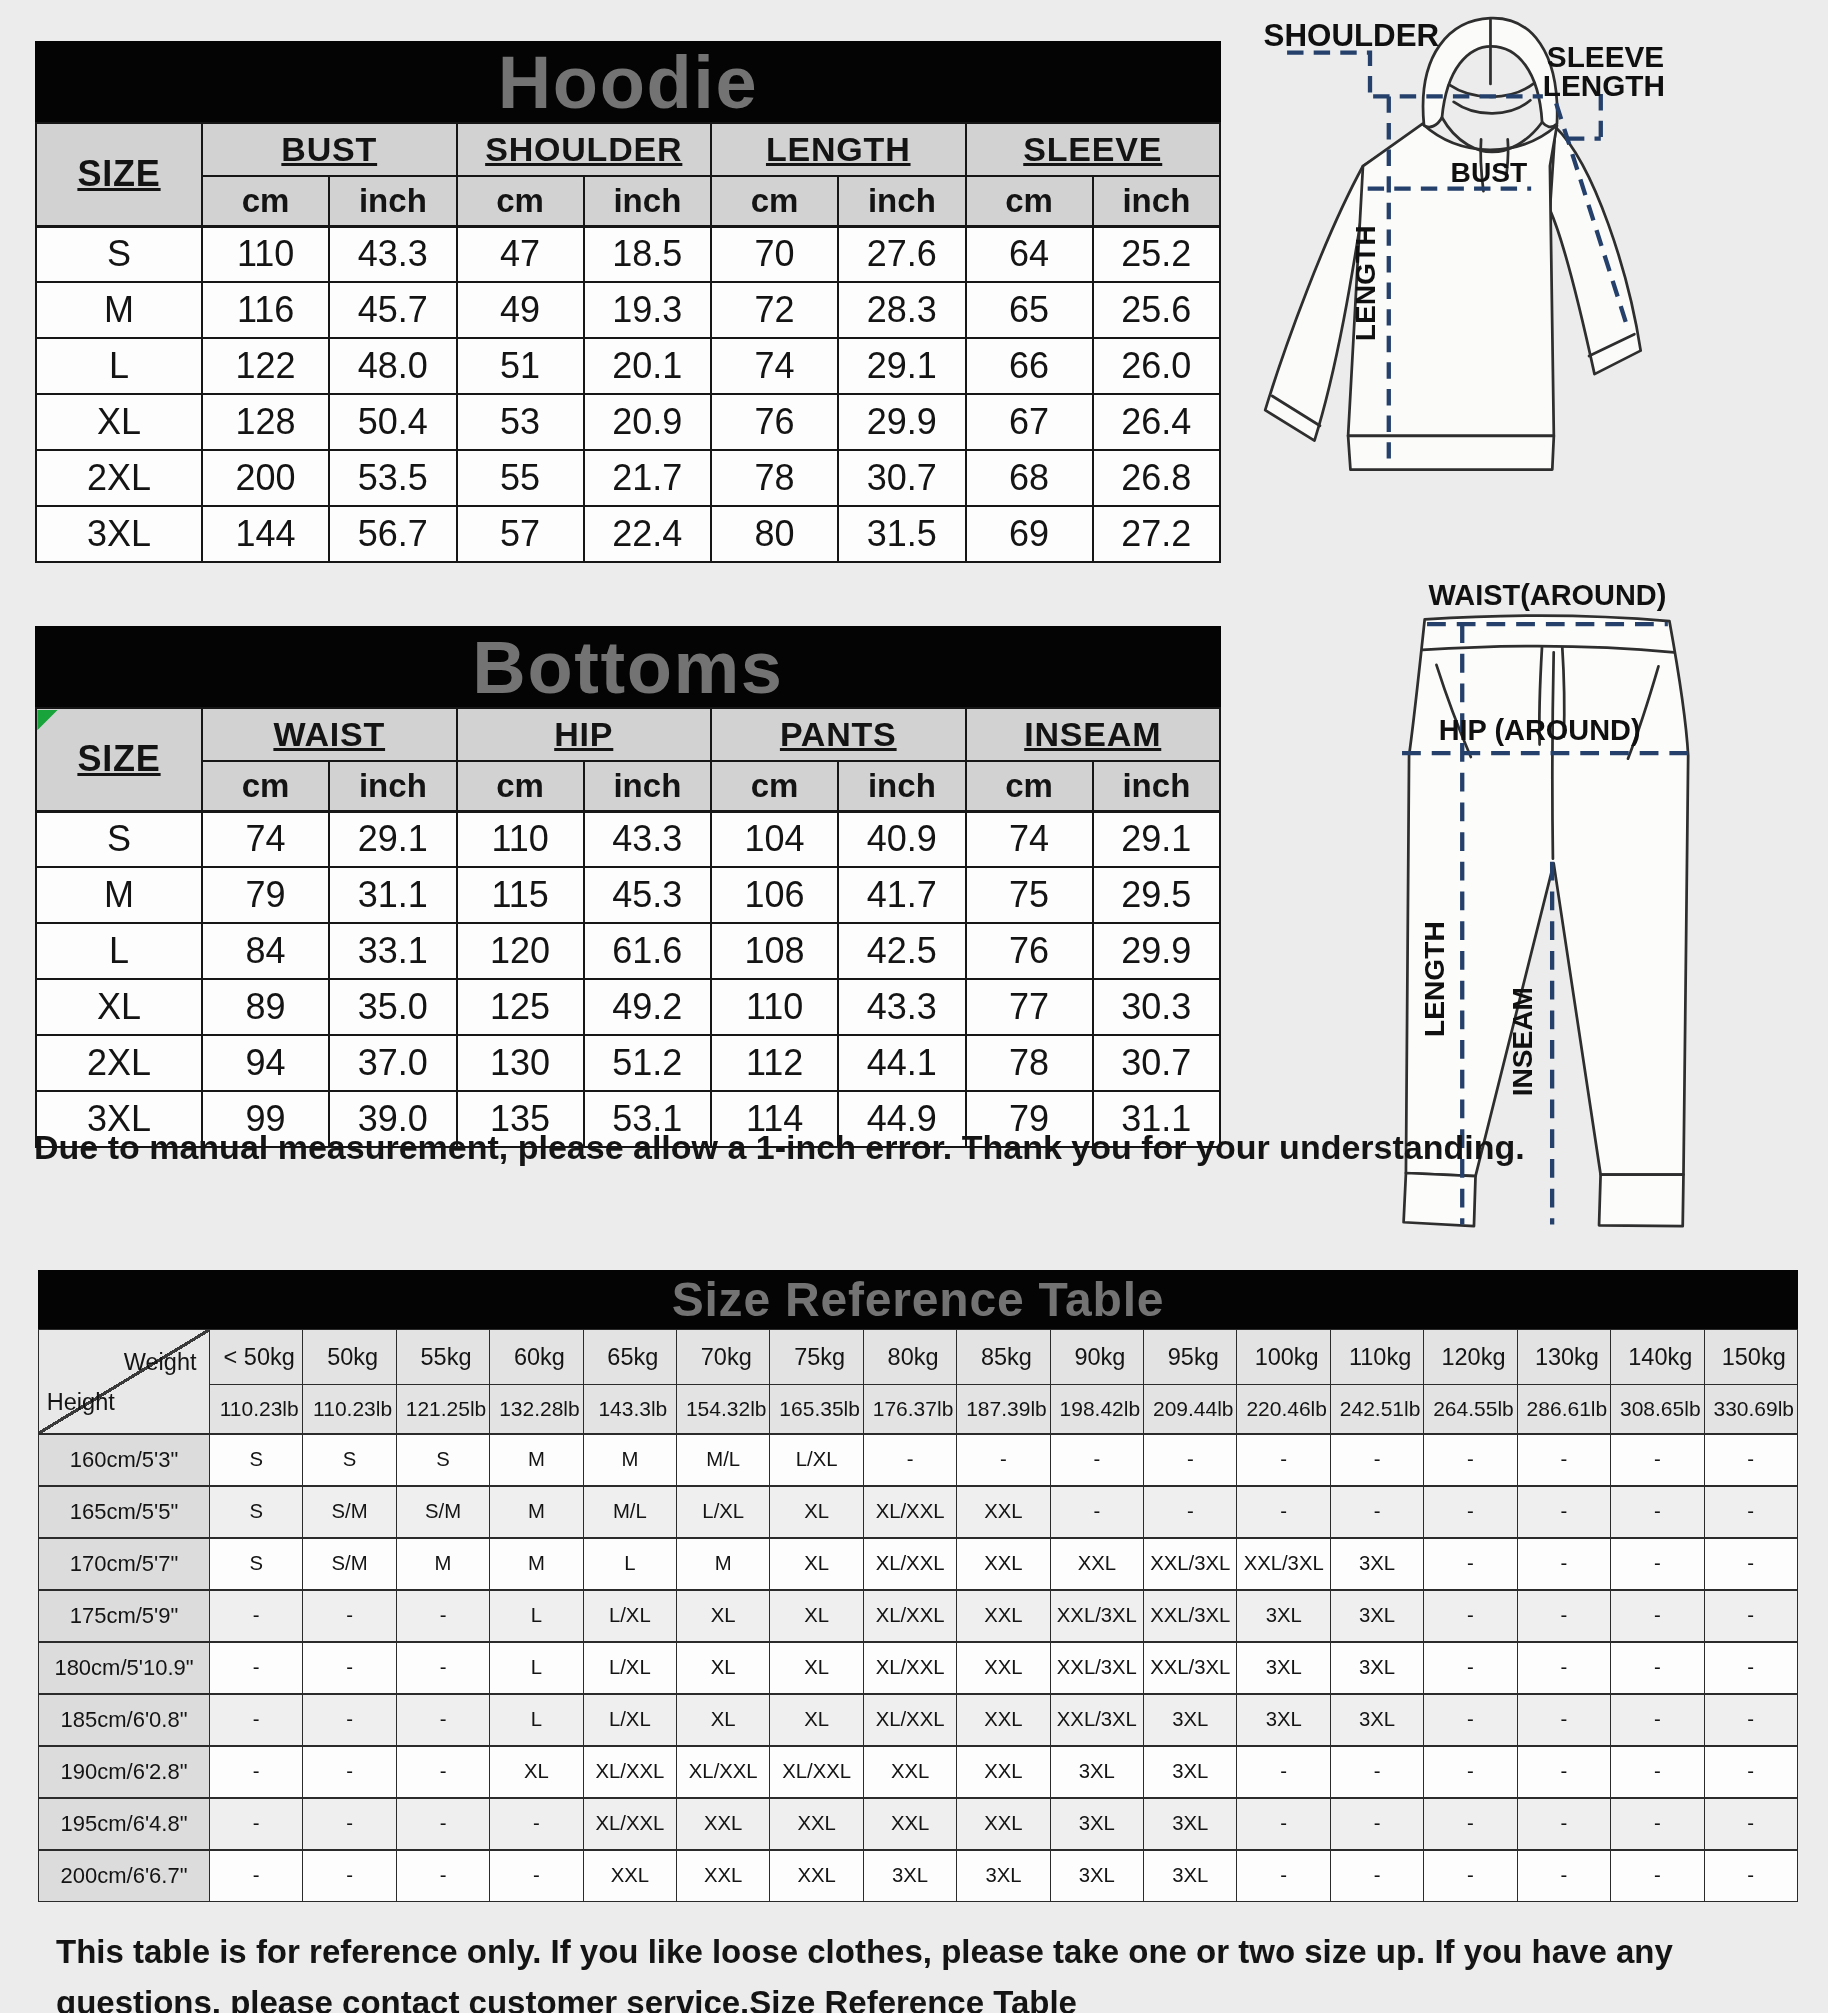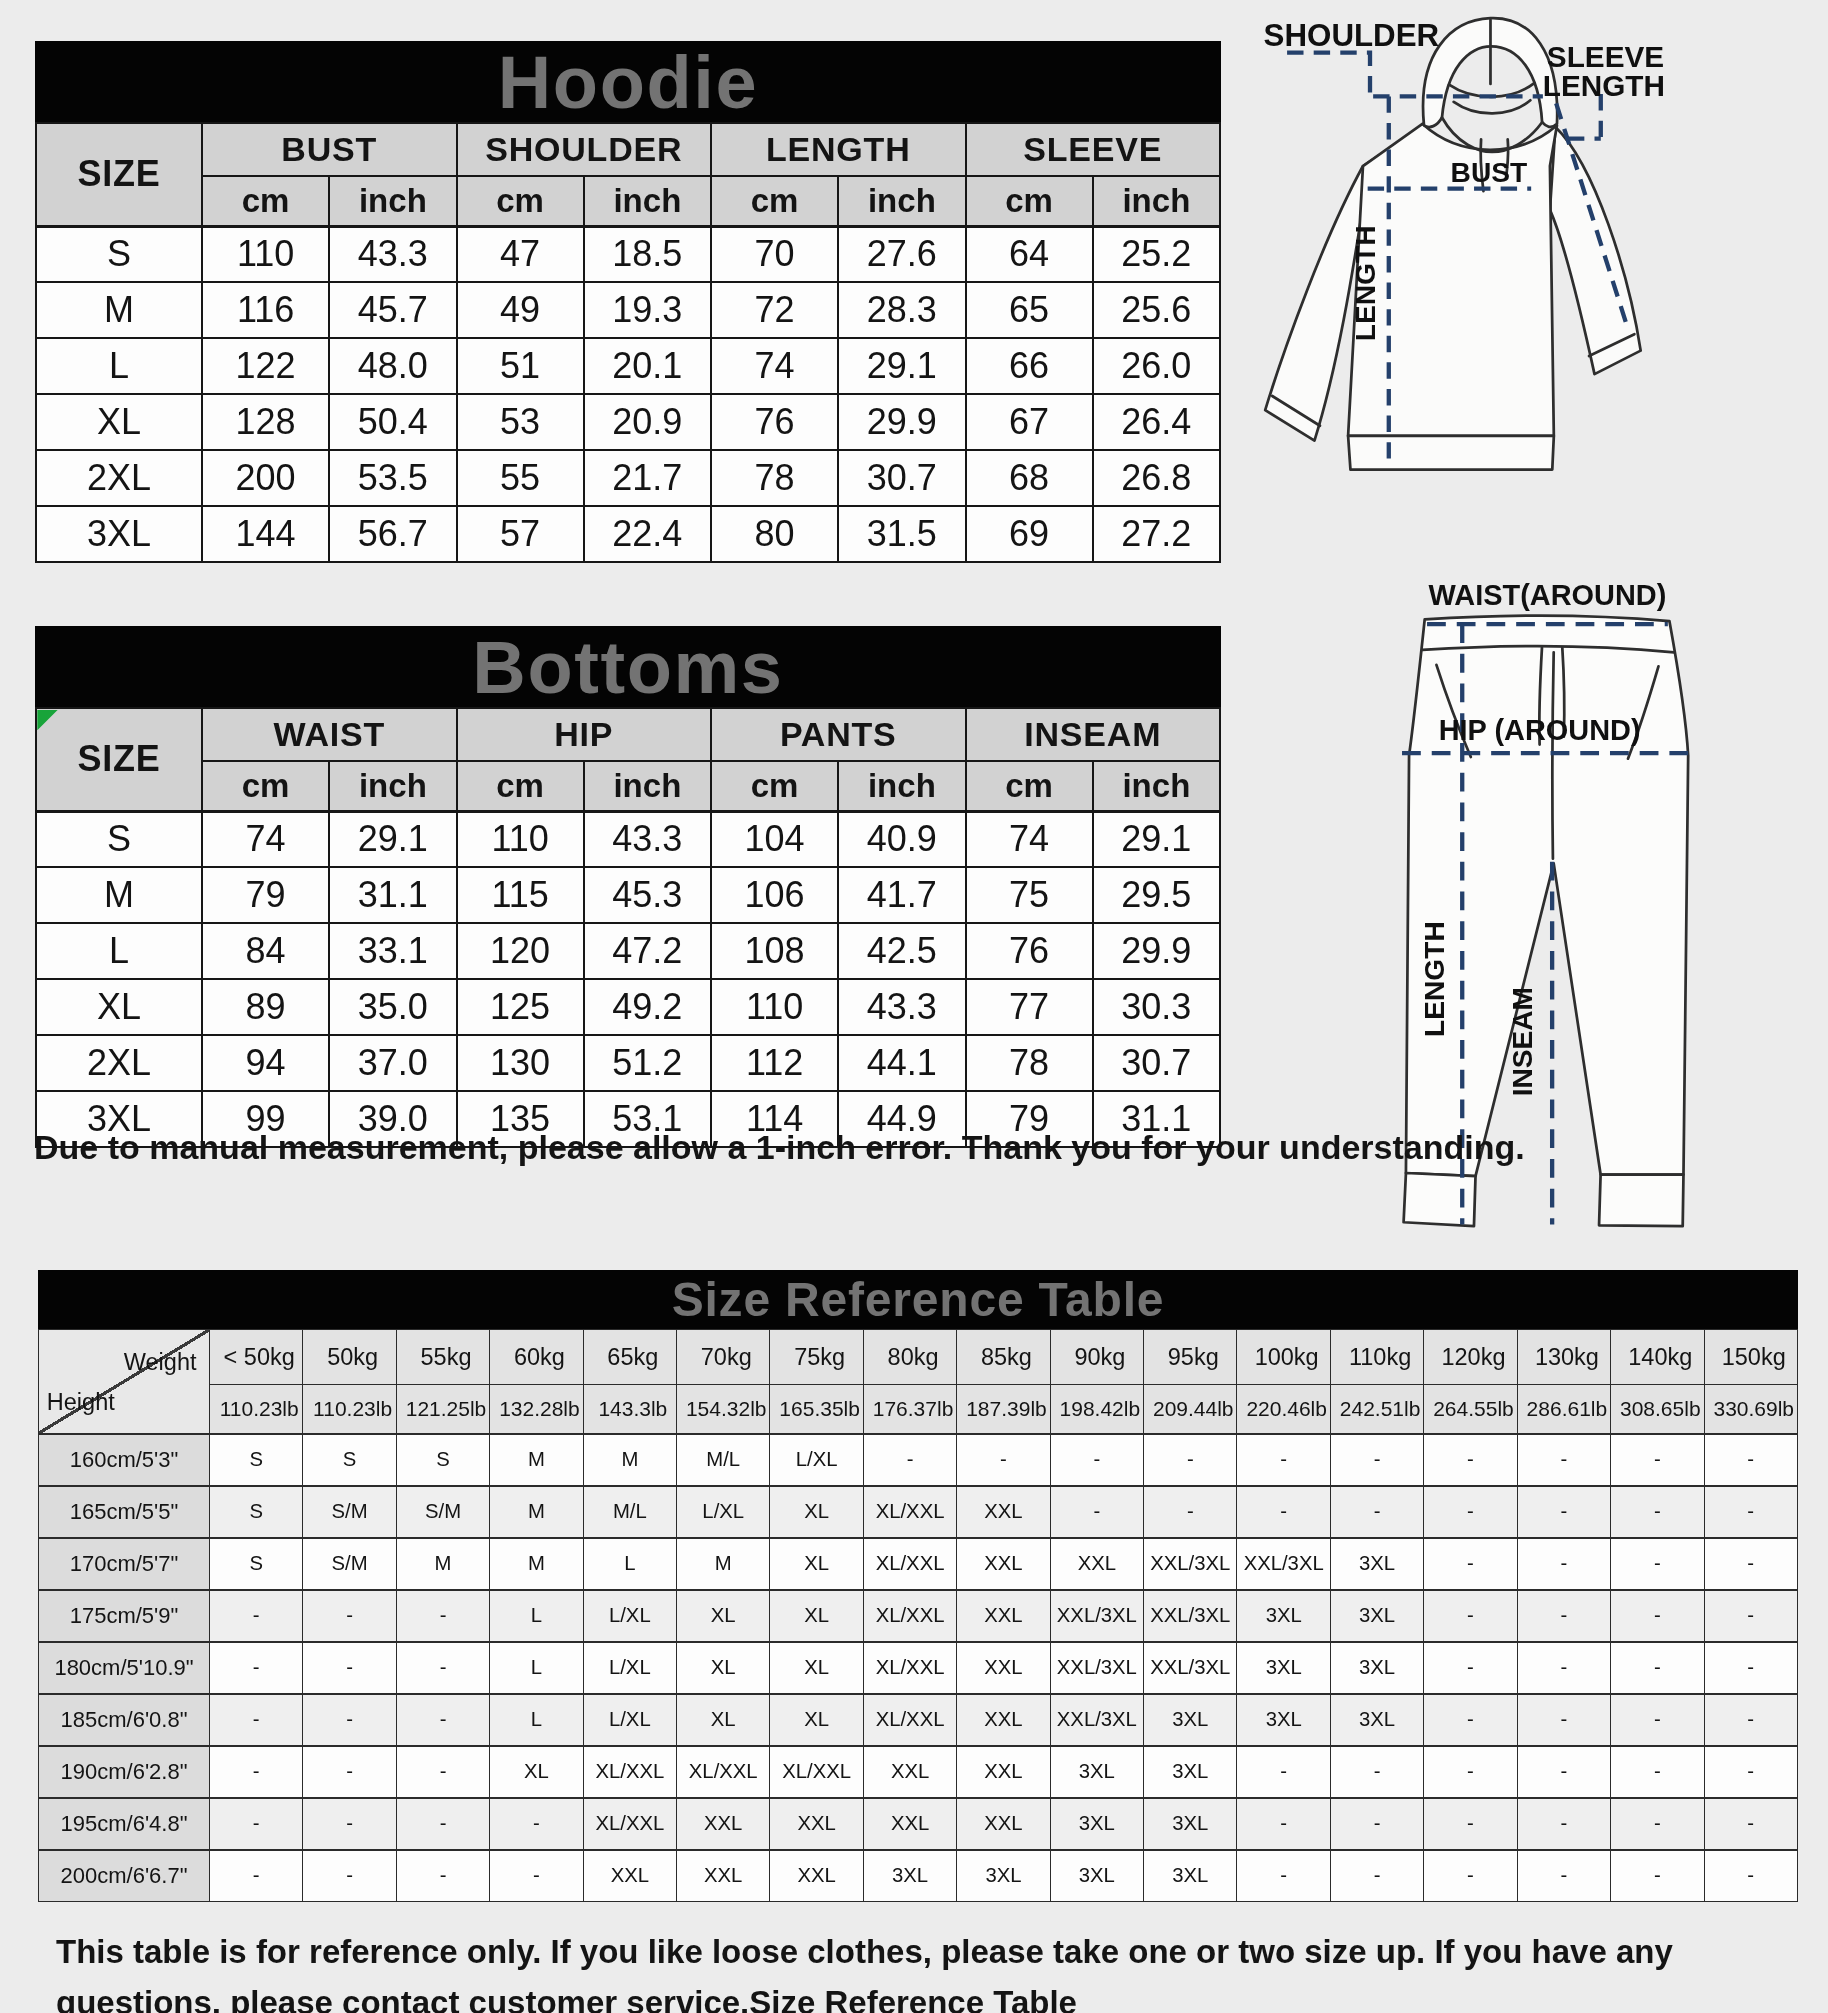--- a/index.html
+++ b/index.html
@@ -14,21 +14,21 @@
   .card{width:1186px;}
   .title-band{
     background:#040404;color:#737373;text-align:center;
     font-weight:800;font-size:74px;height:81px;line-height:83px;
     letter-spacing:1.6px;
   }
   table.spec{border-collapse:collapse;table-layout:fixed;width:1186px;background:#fdfdfd;}
   .spec th,.spec td{border:2.3px solid #161616;text-align:center;vertical-align:middle;padding:0;}
   .spec thead th{background:#d2d2d2;}
   .spec thead{border-bottom:3.9px solid #161616;}
-  .spec .measure-row{height:53px;}
+  .spec .measure-row{height:53px;text-decoration:underline;}
   .spec .measure-row th{font-size:34px;font-weight:600;letter-spacing:0.8px;}
   .spec .unit-row{height:50px;}
   .spec .unit-row th{font-size:33px;font-weight:600;}
   .spec th.size-th{font-size:36px;font-weight:600;}
   .spec tbody tr{height:56px;}
   .spec tbody td{font-size:36px;background:#fdfdfd;}
   .spec tbody td.size-td{font-weight:500;}
   .green-tri{
     position:absolute;left:2.3px;top:84px;width:20.3px;height:20.3px;z-index:3;
     clip-path:polygon(0 0,100% 0,0 100%);
@@ -219,21 +219,21 @@
           <td>41.7</td>
           <td>75</td>
           <td>29.5</td>
         </tr>
 
         <tr>
           <td class="size-td">L</td>
           <td>84</td>
           <td>33.1</td>
           <td>120</td>
-          <td>47.2</td>
+          <td>61.6</td>
           <td>108</td>
           <td>42.5</td>
           <td>76</td>
           <td>29.9</td>
         </tr>
 
         <tr>
           <td class="size-td">XL</td>
           <td>89</td>
           <td>35.0</td>

